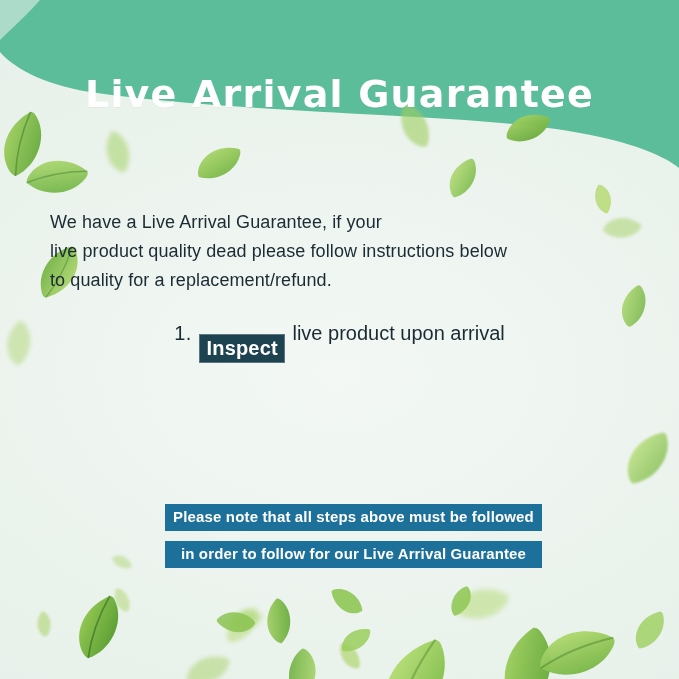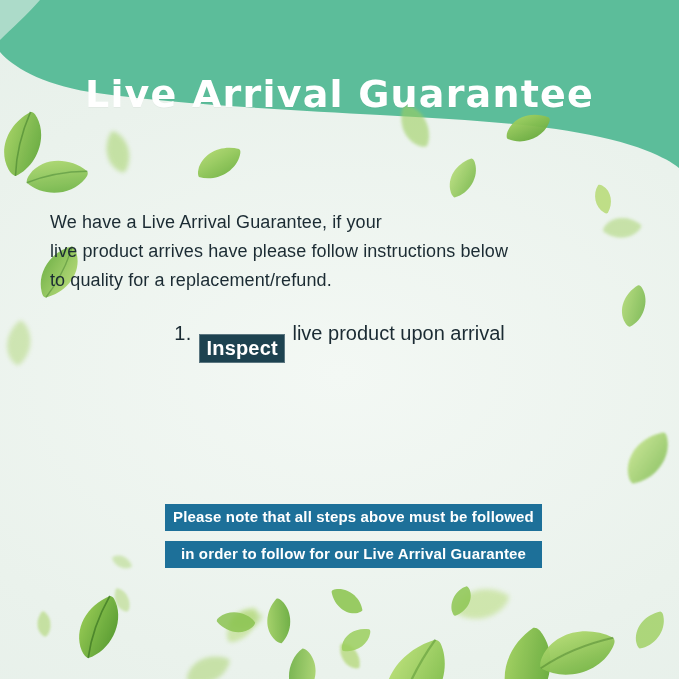--- a/index.html
+++ b/index.html
@@ -359,21 +359,21 @@
   <div class="leaf" style="left:110px;top:588px;width:24px;height:24px;transform:rotate(-70deg);opacity:.5;filter:blur(1.2px);">
     <svg viewBox="0 0 40 40">
         <path d="M34 4C18 4 4 15 4 30c0 3 1 5 2 6 15 1 30-12 30-27 0-2 0-4-2-5z" fill="#aed571"></path>
       </svg>
   </div>
 
   <div id="page-title">Live Arrival Guarantee</div>
 
   <div id="intro">
     <div>We have a Live Arrival Guarantee, if your</div>
-    <div>live product arrives have please follow instructions below</div>
+    <div>live product quality dead please follow instructions below</div>
     <div>to quality for a replacement/refund.</div>
   </div>
 
   <div id="steps">
 
     <div class="step">
       <span class="step-num">1.</span>
       <span class="hl">Inspect</span>
       <span>live product upon arrival</span>
     </div>

